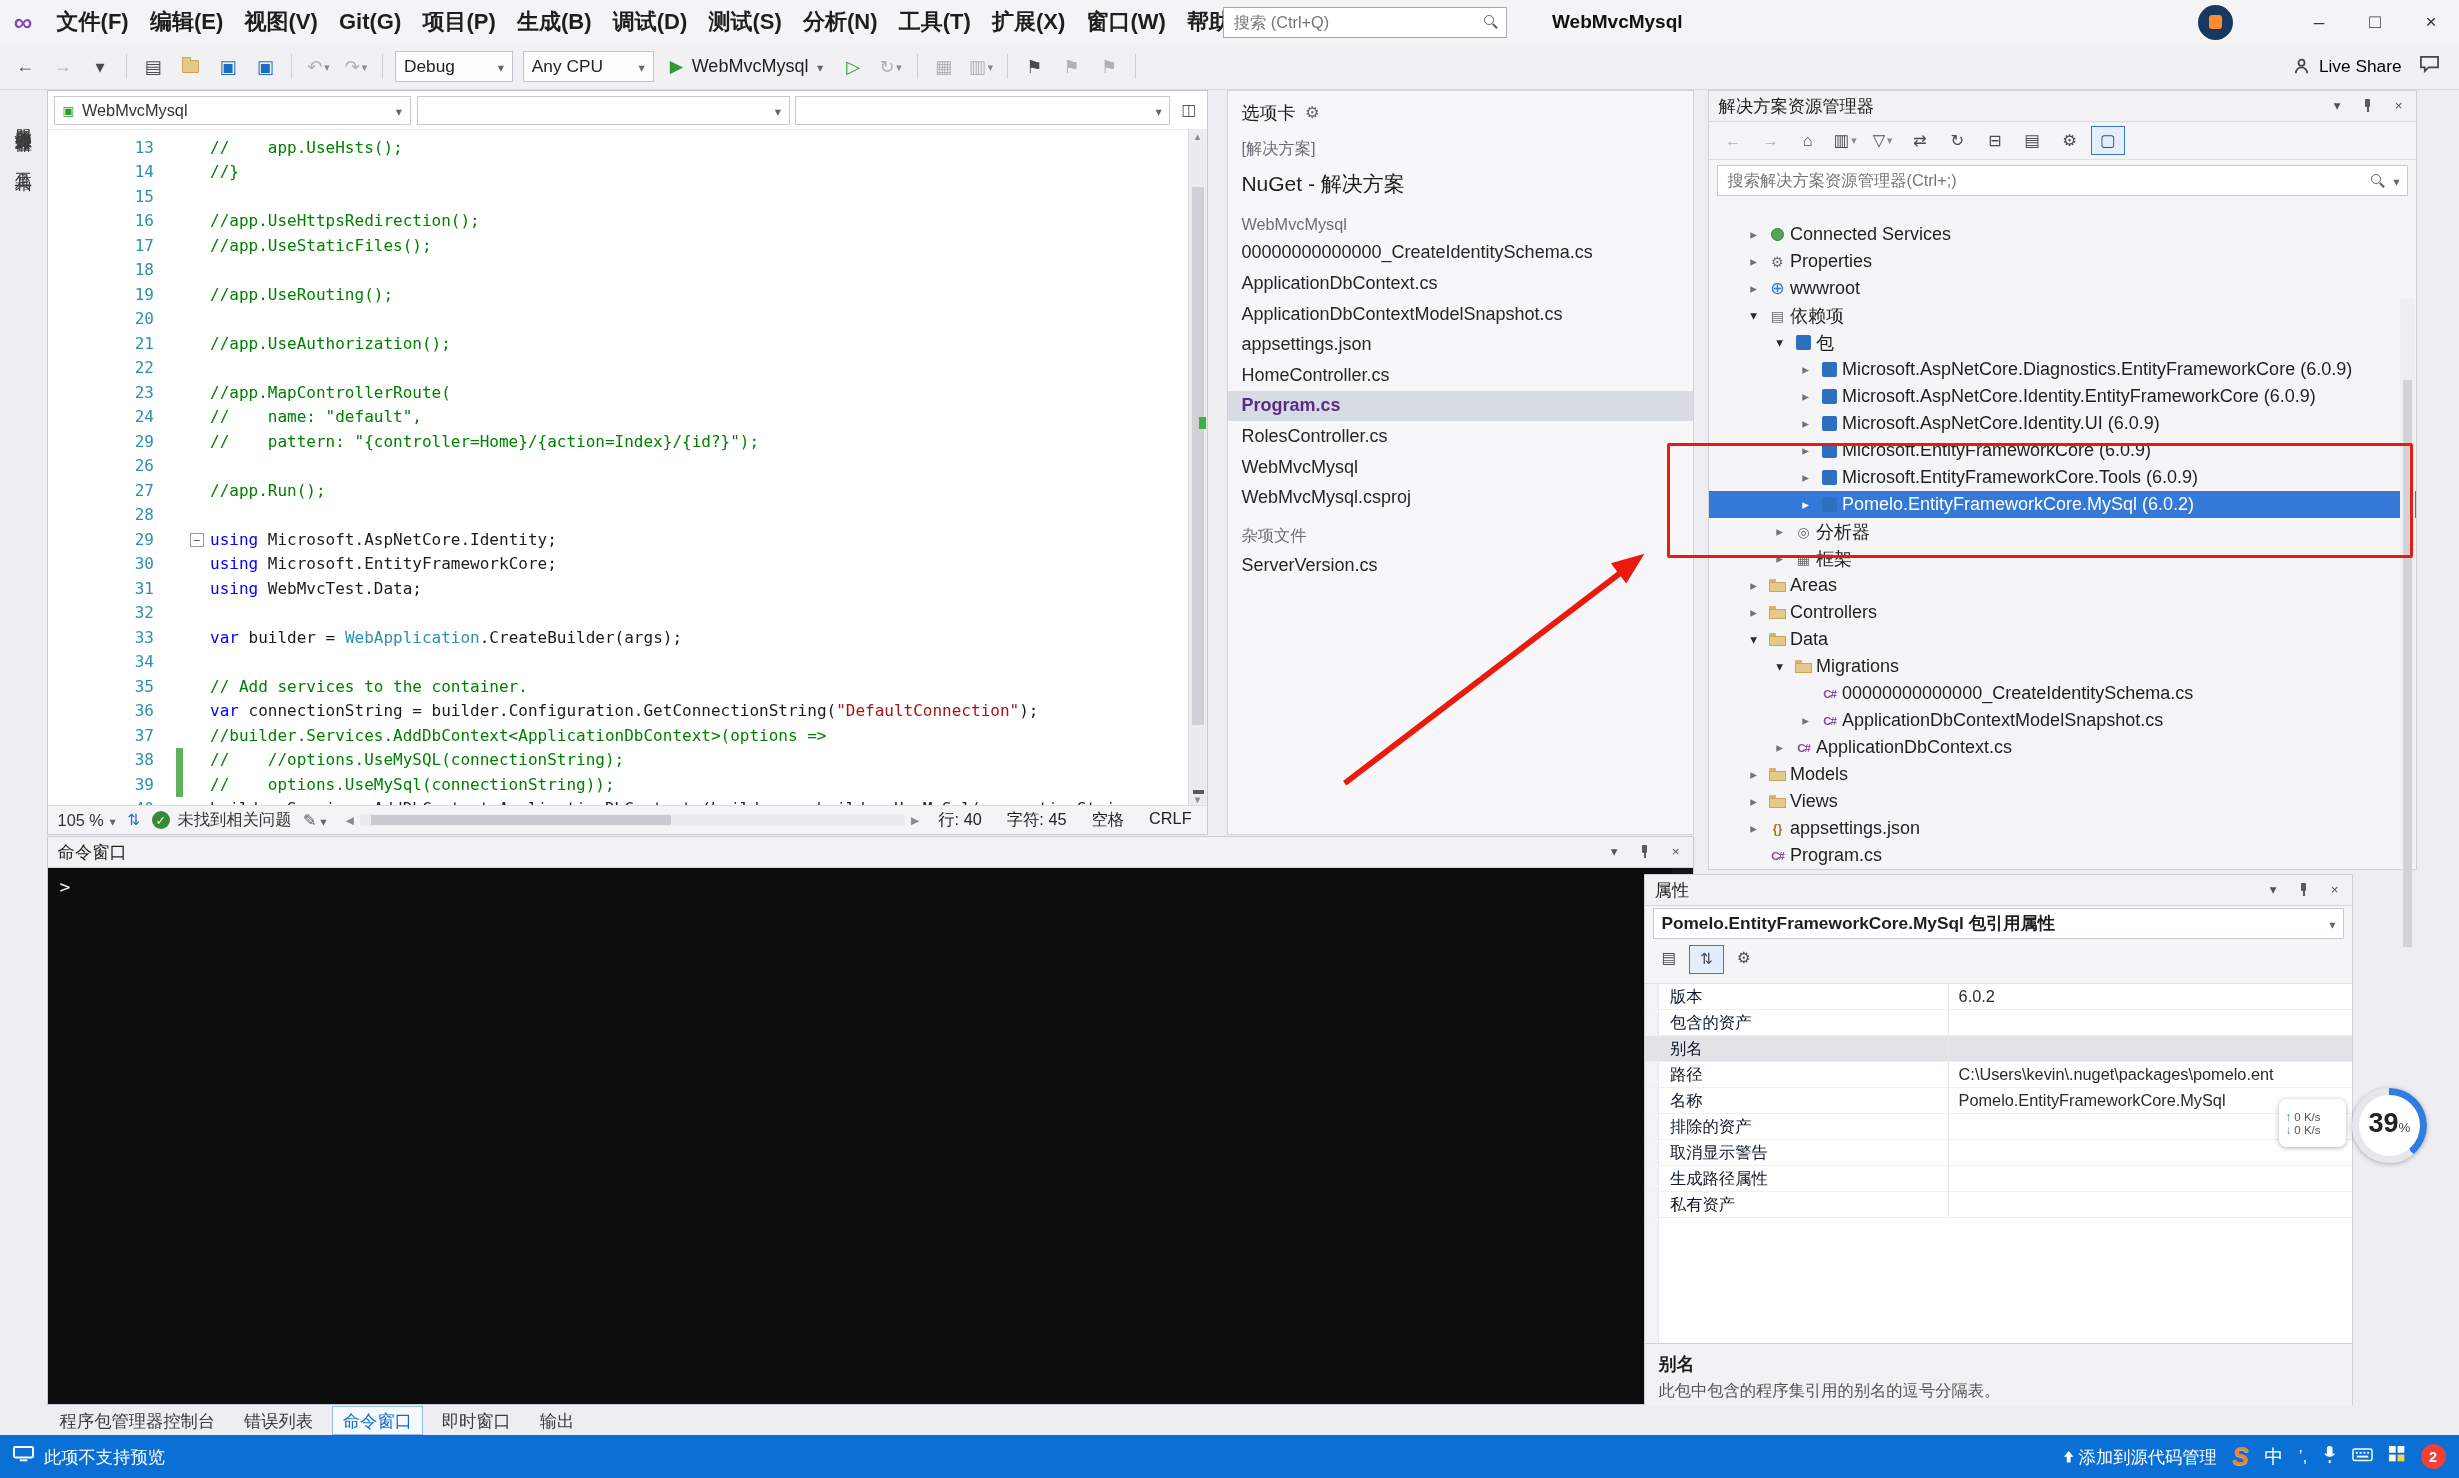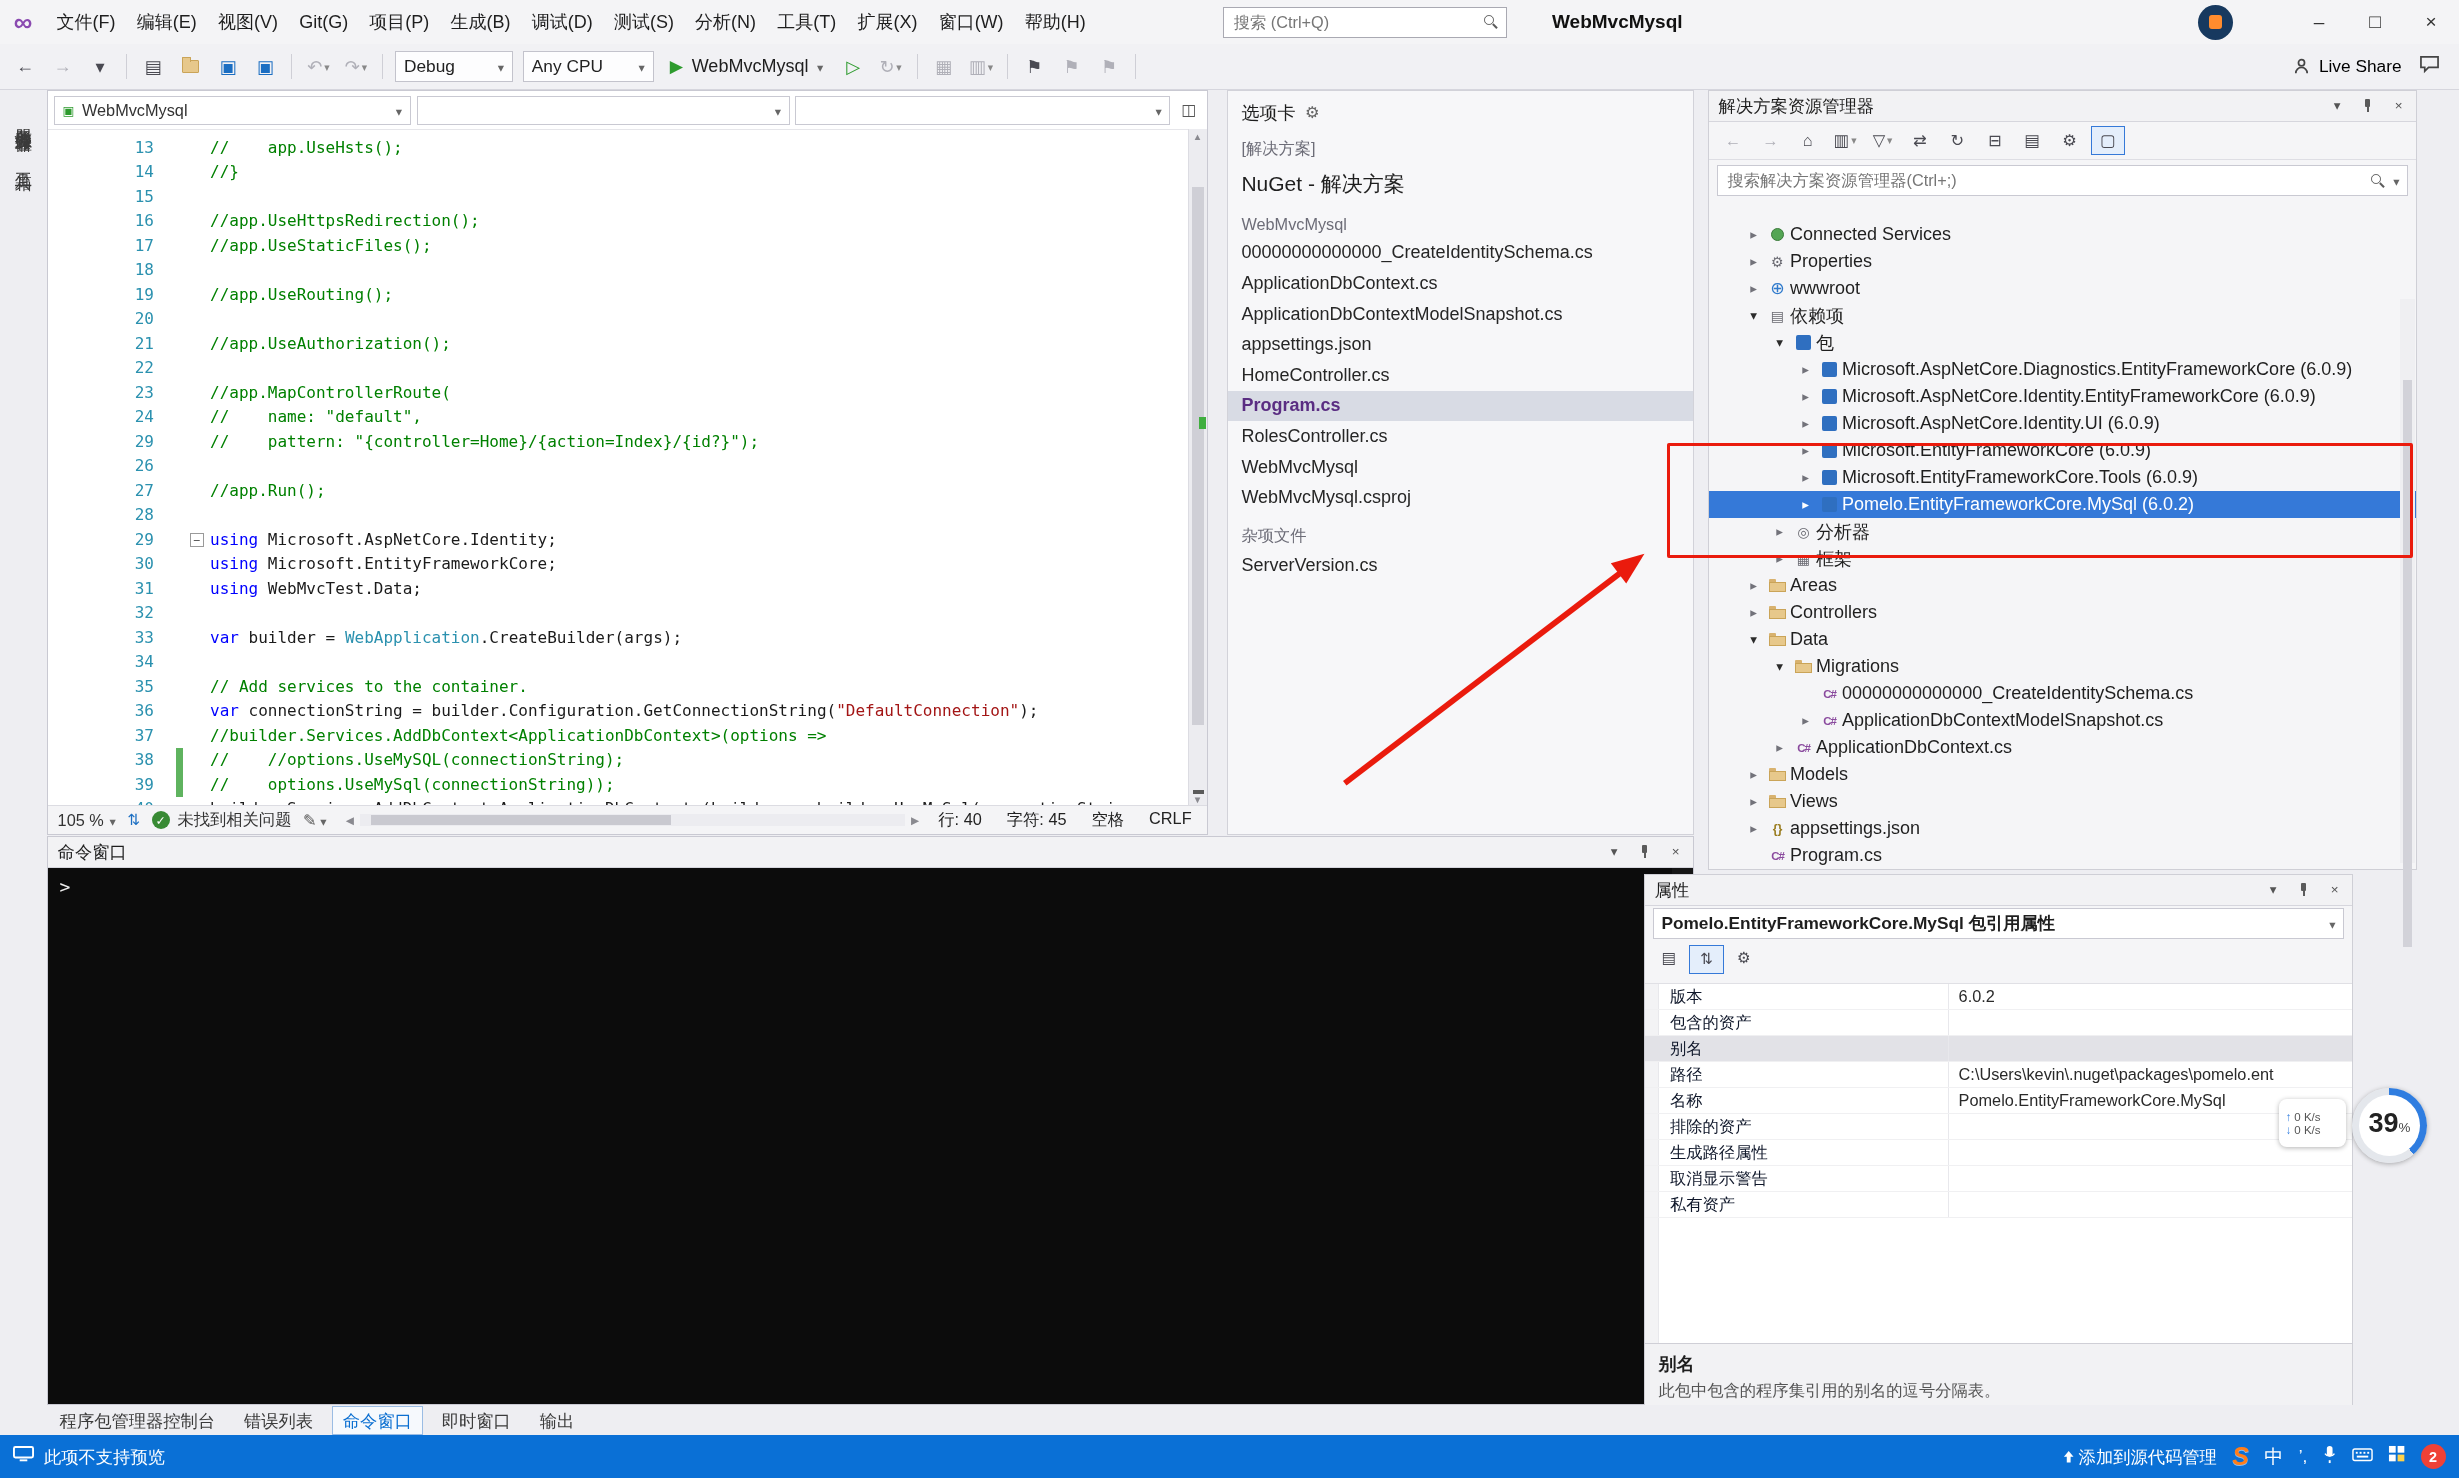--- a/index.html
+++ b/index.html
@@ -5,21 +5,21 @@
   html,body{margin:0;padding:0;}
   body{width:2459px;height:1479px;font-family:"Liberation Sans","DejaVu Sans",sans-serif;background:#eeeef2;overflow:hidden;color:#1e1e1e;}
   #app{position:relative;width:2459px;height:1479px;background:#eeeef2;overflow:hidden;}
   .caret::after{content:"▾";font-size:12.5px;color:#666;}
   .mini-caret{font-size:10.6px;color:#888;margin-left:1.9px;}
 
   
   #titlebar{position:absolute;left:0;top:0;right:0;height:44px;background:#f4f4f6;border-bottom:1px solid #d6d6dd;display:flex;align-items:center;}
   .vs-logo{width:46px;text-align:center;font-size:26px;font-weight:bold;color:#8a4ab0;}
   #menubar{display:flex;align-items:center;height:100%;}
-  .menu-item{padding:0 10.6px;font-size:18px;line-height:44px;color:#1e1e1e;}
+  .menu-item{padding:0 10.6px;font-size:22px;line-height:44px;color:#1e1e1e;font-weight:bold;}
   .tb-search{position:absolute;left:1223px;top:6.7px;width:284px;height:31px;background:#fff;border:1px solid #a9a9b2;display:flex;align-items:center;padding:0 7.7px;box-sizing:border-box;}
   .tb-search input{flex:1;border:none;outline:none;font-size:16.3px;background:transparent;font-family:inherit;color:#333;}
   .tb-search input::placeholder{color:#767676;}
   .mag{width:15.4px;height:15.4px;display:inline-block;position:relative;flex:none;}
   .mag::before{content:"";position:absolute;width:7.7px;height:7.7px;border:1.9px solid #5b5b5b;border-radius:50%;left:1px;top:1px;}
   .mag::after{content:"";position:absolute;width:5.8px;height:1.9px;background:#5b5b5b;transform:rotate(45deg);left:8.6px;top:10.6px;}
   .app-title{position:absolute;left:1552px;top:0;line-height:44px;font-weight:bold;font-size:19px;color:#111;}
   .avatar{position:absolute;left:2198px;top:4.8px;width:35px;height:35px;border-radius:50%;background:#17395f;}
   .avatar::after{content:"";position:absolute;left:10.6px;top:10.6px;width:13.4px;height:13.4px;background:#ff8c2e;border-radius:2.9px;}
   #winctl{position:absolute;right:0;top:0;display:flex;height:44px;}
@@ -647,25 +647,25 @@
         </div>
         <div class="prow">
           <span class="plab">名称</span>
           <span class="pval">Pomelo.EntityFrameworkCore.MySql</span>
         </div>
         <div class="prow">
           <span class="plab">排除的资产</span>
           <span class="pval"></span>
         </div>
         <div class="prow">
+          <span class="plab">取消显示警告</span>
+          <span class="pval"></span>
+        </div>
+        <div class="prow">
           <span class="plab">生成路径属性</span>
-          <span class="pval"></span>
-        </div>
-        <div class="prow">
-          <span class="plab">取消显示警告</span>
           <span class="pval"></span>
         </div>
         <div class="prow">
           <span class="plab">私有资产</span>
           <span class="pval"></span>
         </div>
       </div>
     <div class="prop-desc">
       <div class="pd-title">别名</div>
       <div class="pd-text">此包中包含的程序集引用的别名的逗号分隔表。</div>

